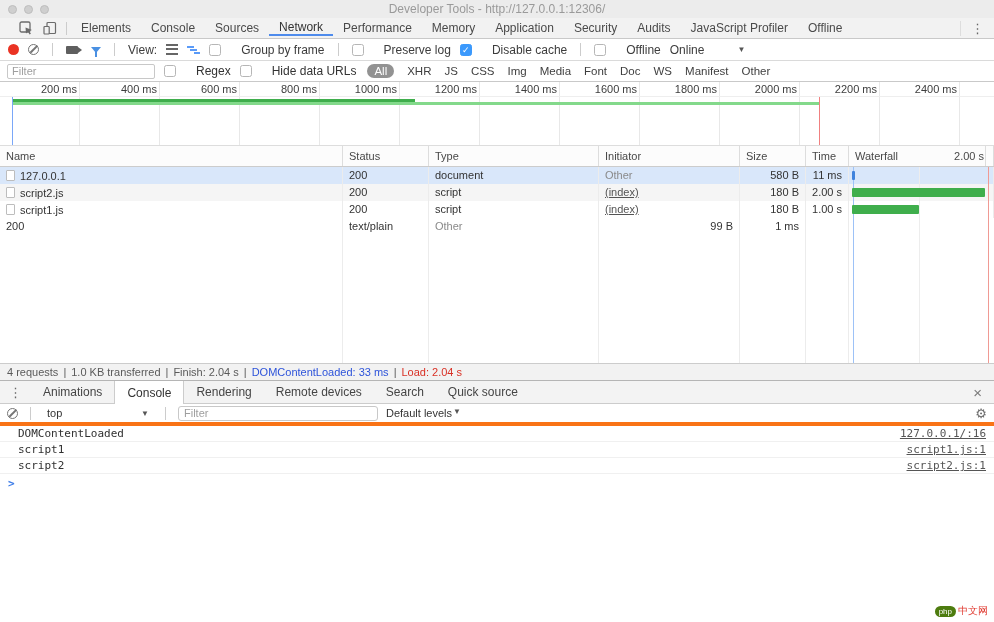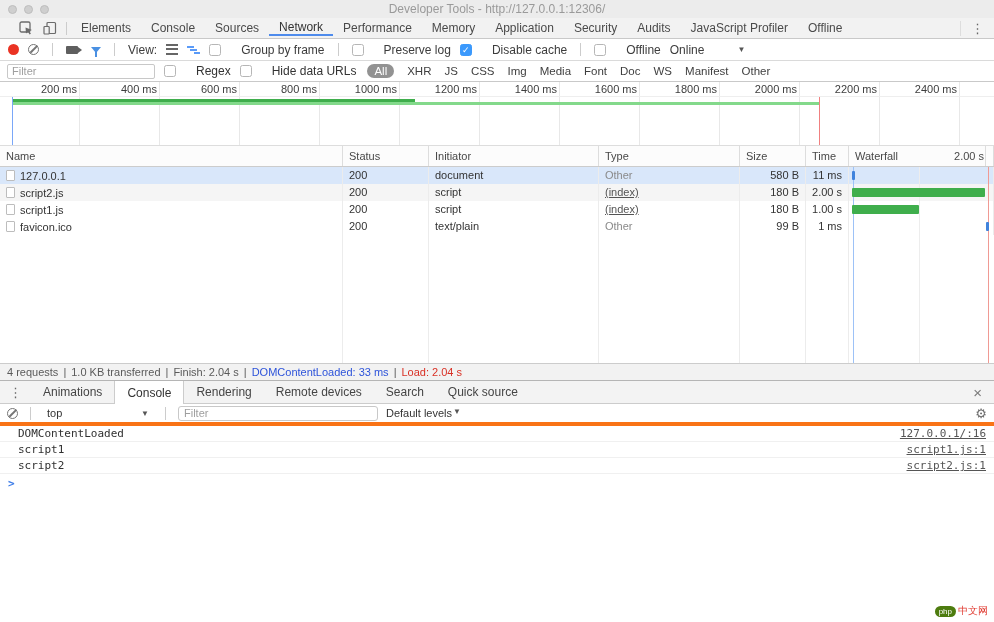--- a/index.html
+++ b/index.html
@@ -222,22 +222,22 @@
     </div>
     <span class="ov-el" style="left: 12px; top: 17px; width: 403px; height: 3px; background: rgb(63, 174, 76);"></span>
     <span class="ov-el" style="left: 12px; top: 20px; width: 807px; height: 3px; background: rgb(131, 217, 139);"></span>
     <span class="ov-el" style="left: 12px; top: 15px; width: 1px; height: 48px; background: rgb(122, 167, 248);"></span>
     <span class="ov-el" style="left: 819px; top: 15px; width: 1px; height: 48px; background: rgb(240, 128, 128);"></span>
   </div>
 
   <div class="grid-cols thead">
     <span class="th">Name</span>
     <span class="th">Status</span>
+    <span class="th">Type</span>
     <span class="th">Initiator</span>
-    <span class="th">Type</span>
     <span class="th">Size</span>
     <span class="th">Time</span>
     <span class="th wf">
       <span>Waterfall</span>
       <span class="wf-scale">2.00 s</span>
       <span class="wf-tick"></span>
     </span>
   </div>
 
   <div class="tbody-wrap">
@@ -284,24 +284,20 @@
       <span class="cell">script</span>
       <span class="cell init"><span class="init-link">(index)</span></span>
       <span class="cell num">180 B</span>
       <span class="cell num">1.00 s</span>
       <span class="cell wfcell">
           <span class="wf-bar" style="left: 3px; top: 4px; width: 67px; height: 9px; background: rgb(63, 174, 76);"></span>
         </span>
     </div>
 
     <div class="grid-cols row" style="background:#fff;">
-      <span class="cell name">
-          <span class="file-ic"></span>
-          <span>favicon.ico</span>
-        </span>
       <span class="cell">200</span>
       <span class="cell">text/plain</span>
       <span class="cell init">Other</span>
       <span class="cell num">99 B</span>
       <span class="cell num">1 ms</span>
       <span class="cell wfcell">
           <span class="wf-bar" style="left: 137px; top: 4px; width: 3px; height: 9px; background: rgb(64, 131, 220);"></span>
         </span>
     </div>
 

